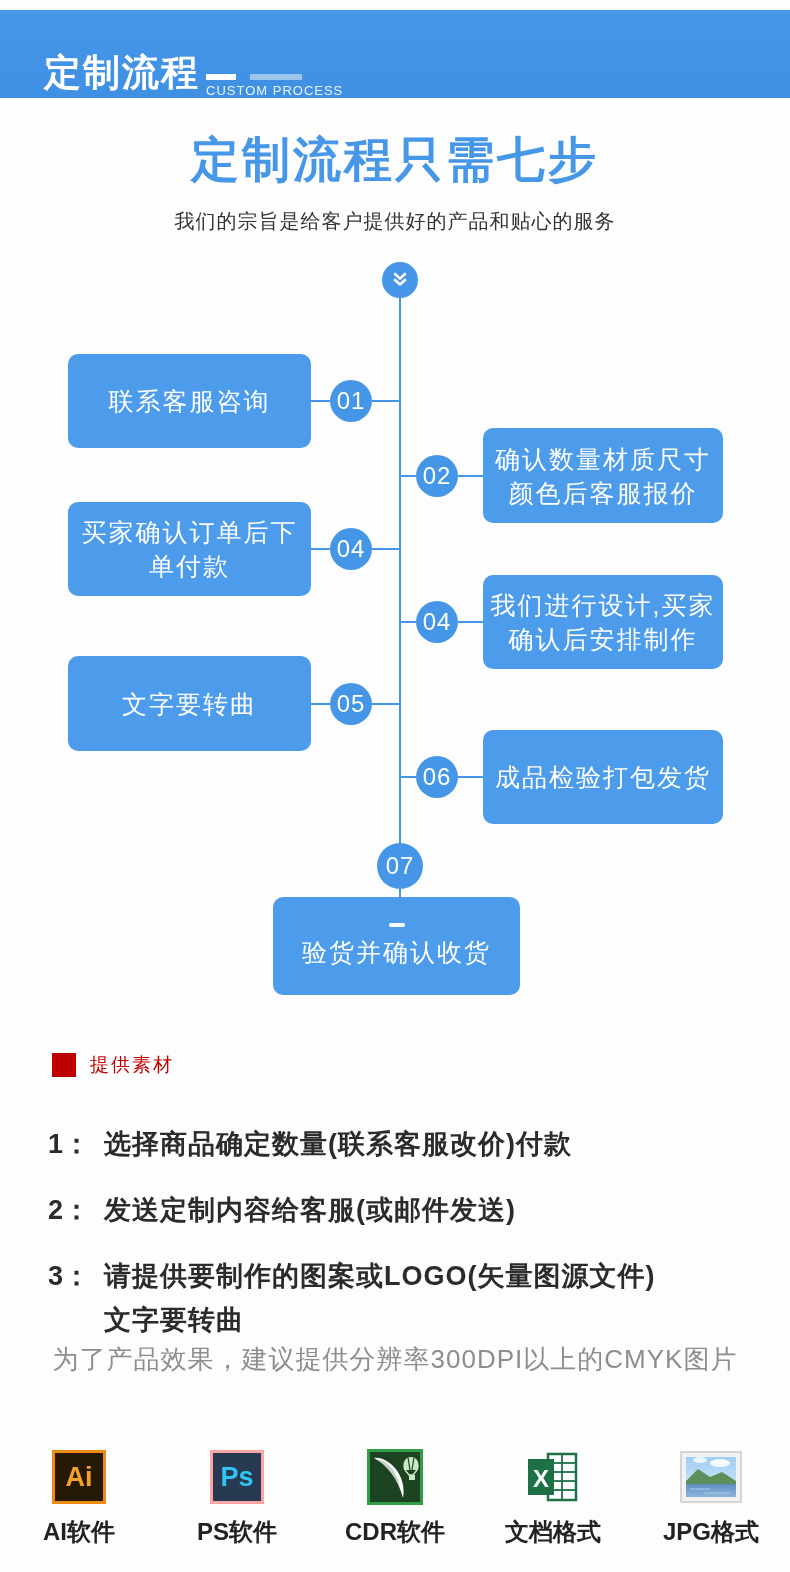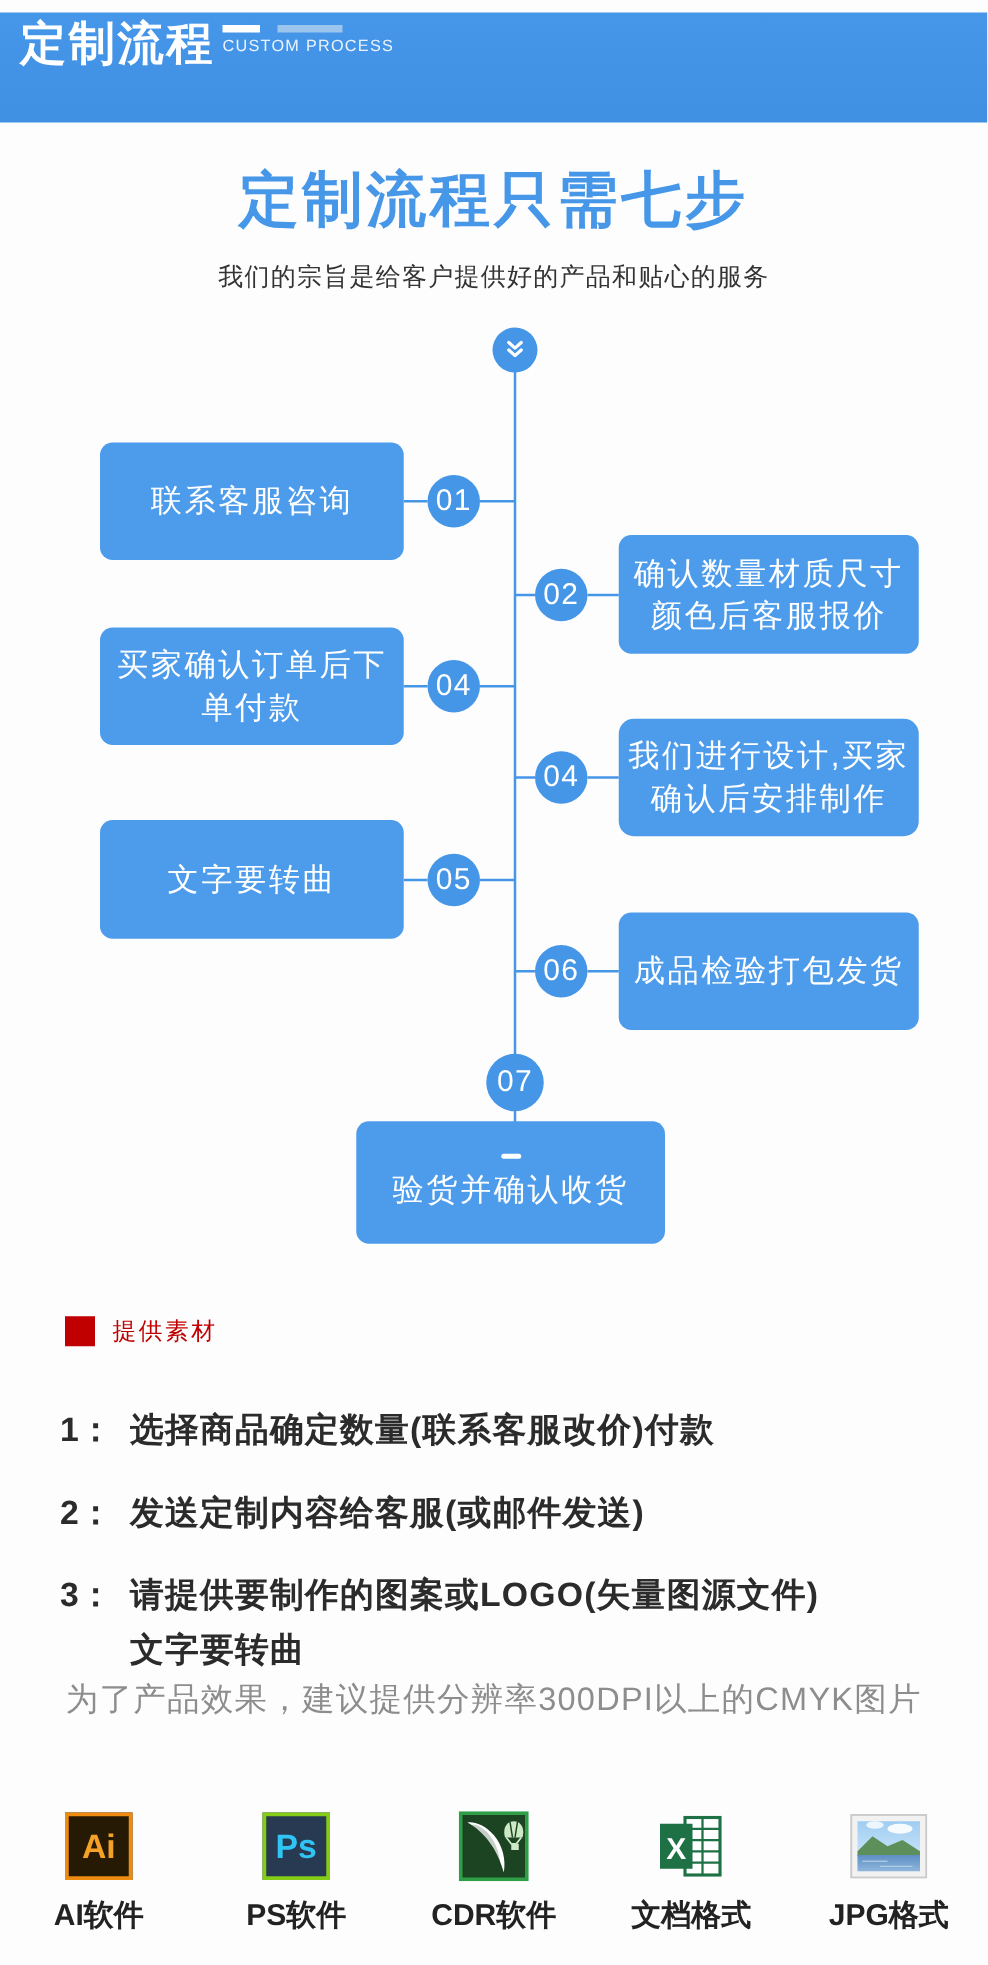--- a/index.html
+++ b/index.html
@@ -1,35 +1,35 @@
 <!DOCTYPE html>
 <html><head>
 <meta charset="utf-8">
 <style>
   * { margin:0; padding:0; box-sizing:border-box; }
   body { background:#fafafa; font-family:"Liberation Sans","DejaVu Sans",sans-serif; }
   .page { position:relative; width:790px; height:1572px; margin:0 auto; background:#fdfdfd; overflow:hidden; }
 
   
   .banner { position:absolute; left:0; top:10px; width:790px; height:88px;
-            background:linear-gradient(180deg,#4697e9,#3f90e2); display:flex; align-items:flex-start; padding-left:16px; }
+            background:linear-gradient(180deg,#4697e9,#3f90e2); display:flex; align-items:flex-end; padding-left:44px; }
   .banner-title { color:#ffffff; font-size:37px; font-weight:700; letter-spacing:2px; }
   .banner-deco { display:flex; flex-direction:column; margin-left:6px; margin-top:10px; }
   .banner-dashes { display:flex; gap:14px; align-items:center; }
   .dash1 { width:30px; height:6px; background:#ffffff; }
   .dash2 { width:52px; height:6px; background:#9cc5ee; }
   .banner-sub { color:#eaf3fc; font-size:13px; letter-spacing:1px; margin-top:3px; }
 
   
   .hero { position:absolute; left:0; top:128px; width:790px; text-align:center; }
   .hero-title { color:#4697e8; font-size:48px; font-weight:700; letter-spacing:3px; }
   .hero-sub { color:#333333; font-size:20px; font-weight:500; margin-top:16px; letter-spacing:1px; }
 
   
-  .flow { position:absolute; left:12px; top:250px; width:740px; height:750px; }
+  .flow { position:absolute; left:0; top:250px; width:740px; height:750px; }
   .vline { position:absolute; left:399px; top:44px; width:2px; height:610px; background:#4596e7; }
   .chevron-circle { position:absolute; left:382px; top:12px; width:36px; height:36px; border-radius:50%;
                     background:#4596e7; display:flex; align-items:center; justify-content:center; z-index:2; }
   .flow-box { position:absolute; background:#4d9ceb; border-radius:10px; color:#ffffff;
               display:flex; flex-direction:column; align-items:center; justify-content:center;
               font-size:25px; letter-spacing:2px; line-height:34px; z-index:2; text-align:center; }
   .box-line:empty { display:none; }
   .num-circle { position:absolute; width:42px; height:42px; border-radius:50%; background:#4596e7;
                 color:#ffffff; font-size:24px; display:flex; align-items:center; justify-content:center;
                 z-index:3; letter-spacing:1px; }
@@ -51,21 +51,21 @@
           color:#8d8d8d; font-size:26px; line-height:42px; letter-spacing:1px; }
 
   
   .formats { position:absolute; left:0; top:1448px; width:790px; display:flex; justify-content:center; gap:42px; }
   .format-item { display:flex; flex-direction:column; align-items:center; width:116px; }
   .fmt-icon { height:58px; display:flex; align-items:center; justify-content:center; }
   .fmt-label { margin-top:10px; color:#222222; font-size:24px; font-weight:600; }
 
   .ai-badge { width:54px; height:54px; border:3px solid #ee8c12; background:#271a04;
               color:#f5a128; font-size:27px; font-weight:700; display:flex; align-items:center; justify-content:center; }
-  .ps-badge { width:54px; height:54px; border:3px solid #84cc16; background:#273a52;
+  .ps-badge { width:54px; height:54px; border:3px solid #fca5a5; background:#273a52;
               color:#2fc4f3; font-size:27px; font-weight:700; display:flex; align-items:center; justify-content:center; }
 </style>
 </head>
 <body>
 
 <div class="page">
 
   <div class="banner">
     <span class="banner-title">定制流程</span>
     <span class="banner-deco">
@@ -111,21 +111,21 @@
       <span class="box-line">买家确认订单后下</span>
       <span class="box-line">单付款</span>
     </div>
     <div class="conn" style="left:311px;top:298px;width:19px;"></div>
     <div class="num-circle" style="left:330px;top:278px;">04</div>
     <div class="conn" style="left:372px;top:298px;width:28px;"></div>
 
     <div class="conn" style="left:400px;top:371px;width:16px;"></div>
     <div class="num-circle" style="left:416px;top:351px;">04</div>
     <div class="conn" style="left:458px;top:371px;width:25px;"></div>
-    <div class="flow-box" style="left:483px;top:325px;width:240px;height:94px;border-radius:12px;">
+    <div class="flow-box" style="left:483px;top:325px;width:240px;height:94px;">
       <span class="box-line">我们进行设计,买家</span>
       <span class="box-line">确认后安排制作</span>
     </div>
 
     <div class="flow-box" style="left:68px;top:406px;width:243px;height:95px;">
       <span class="box-line">文字要转曲</span>
 
     </div>
     <div class="conn" style="left:311px;top:453px;width:19px;"></div>
     <div class="num-circle" style="left:330px;top:433px;">05</div>

